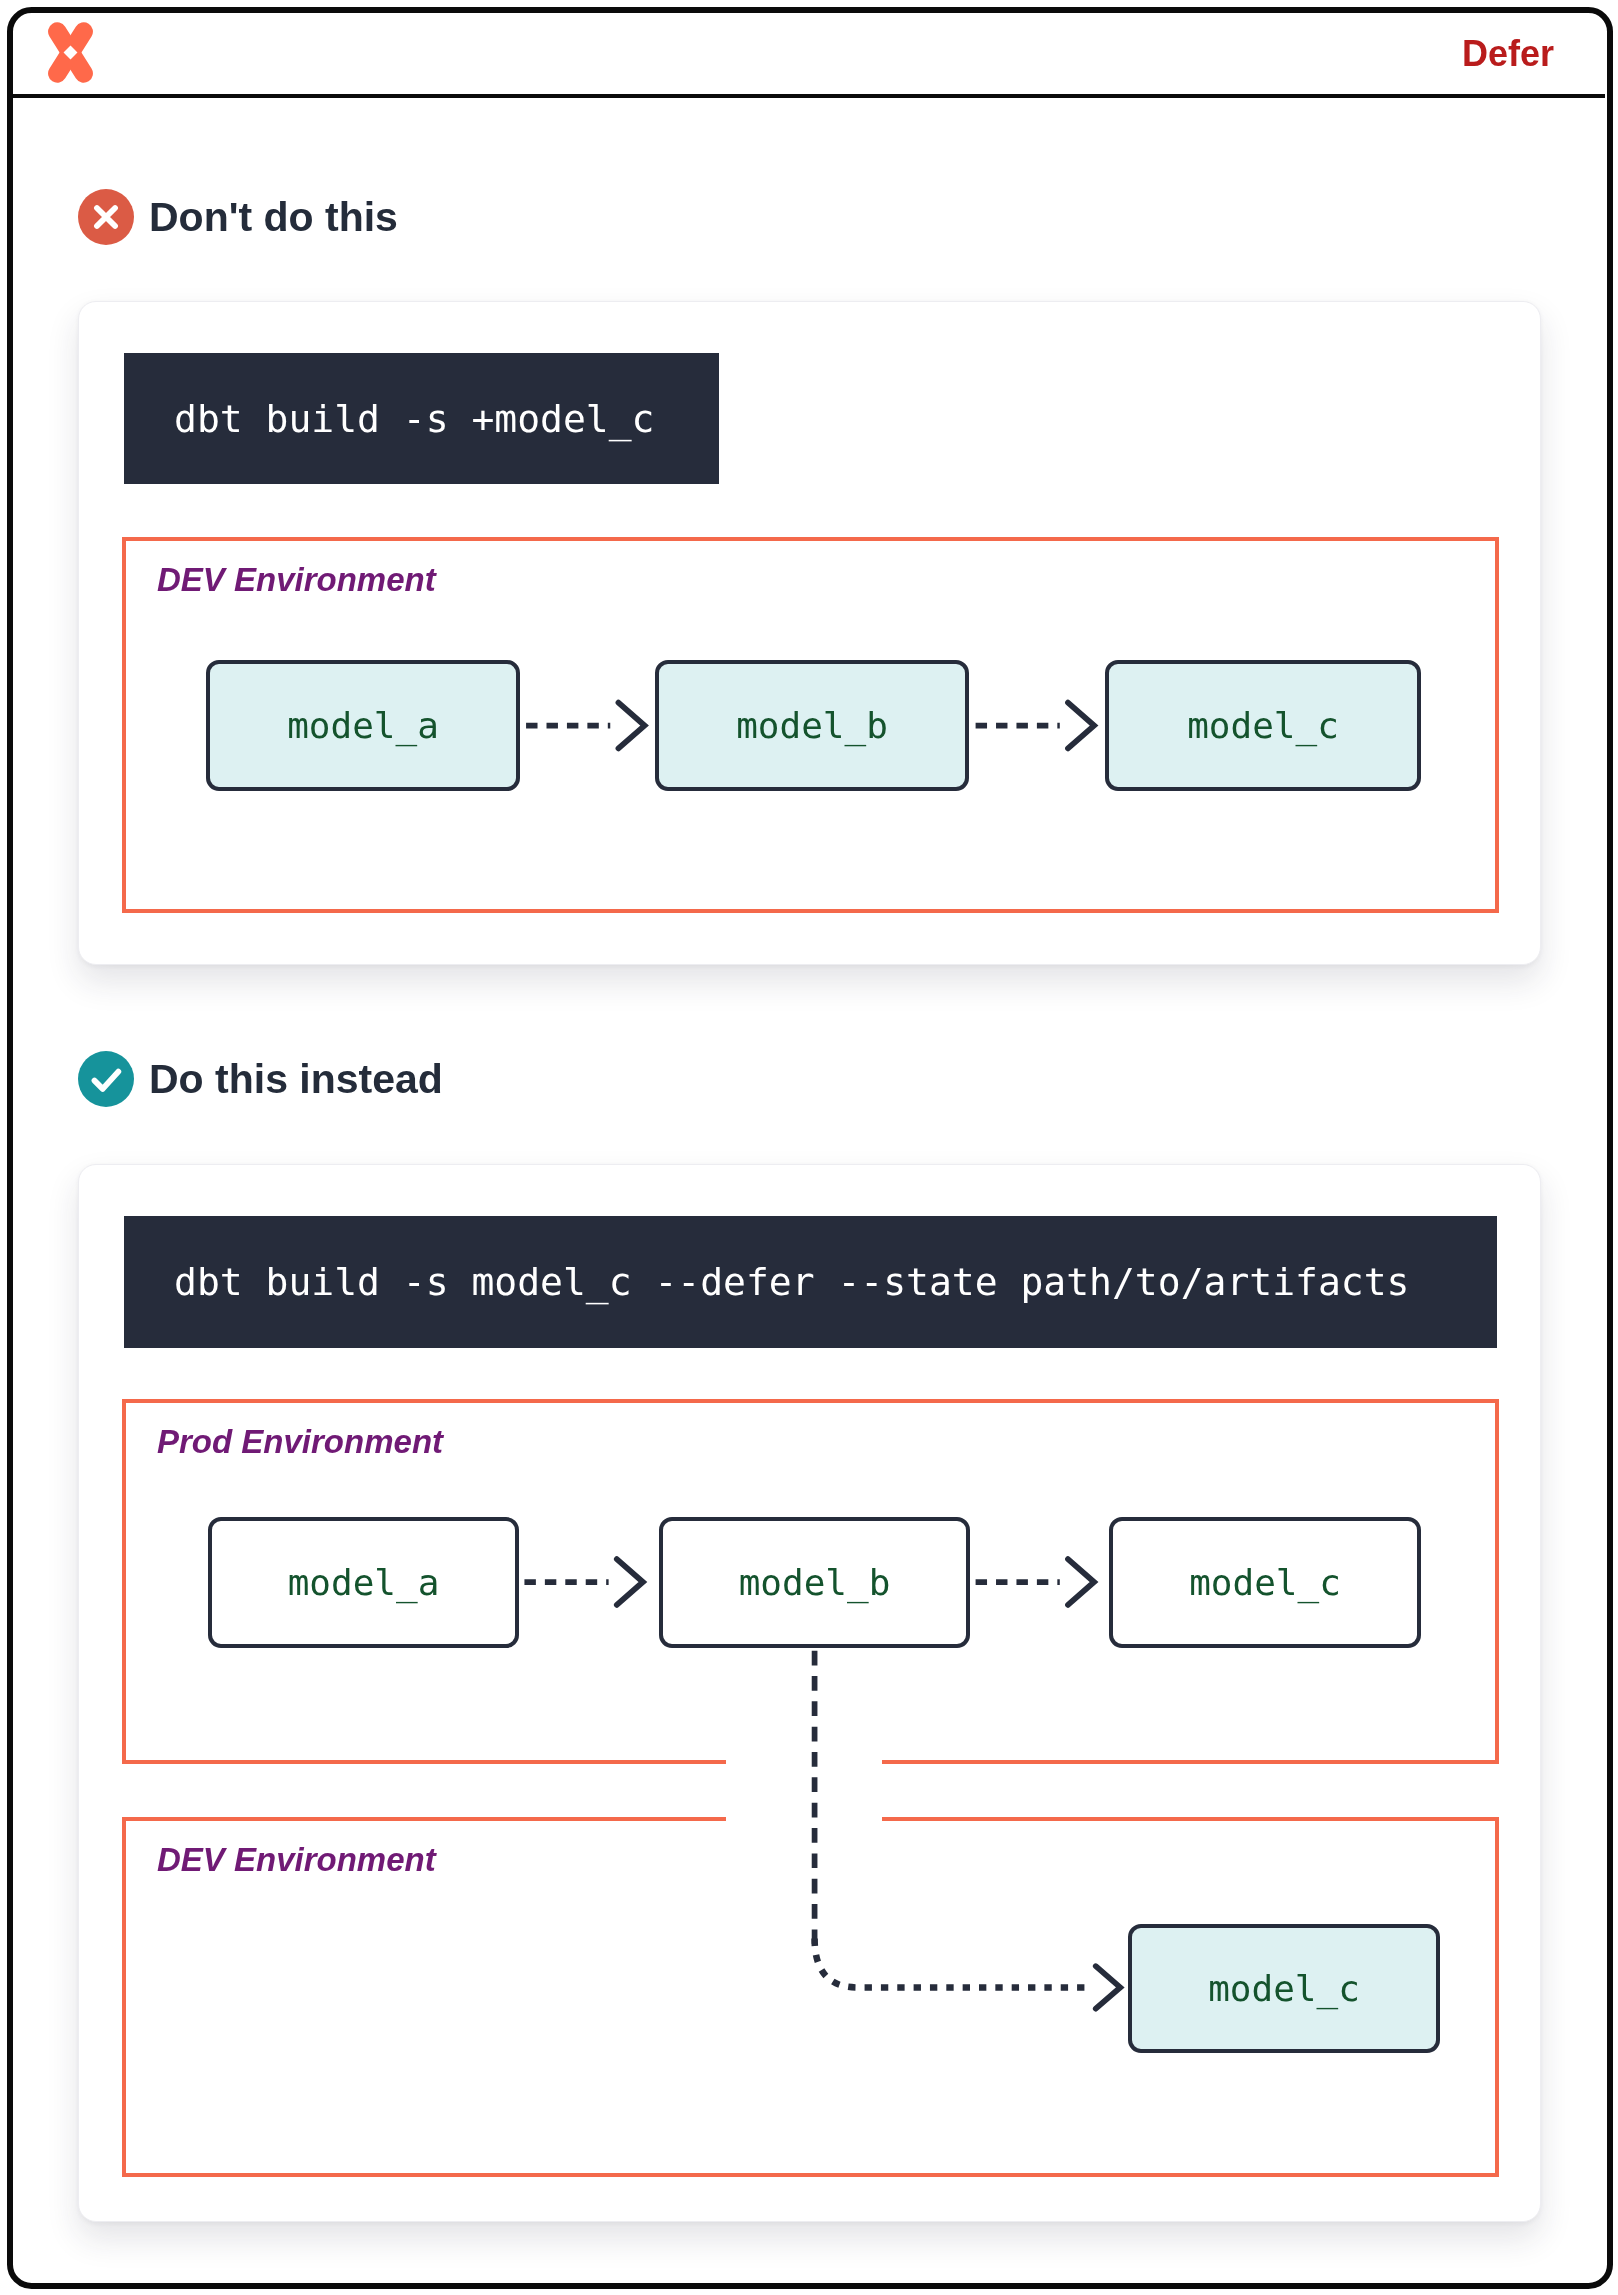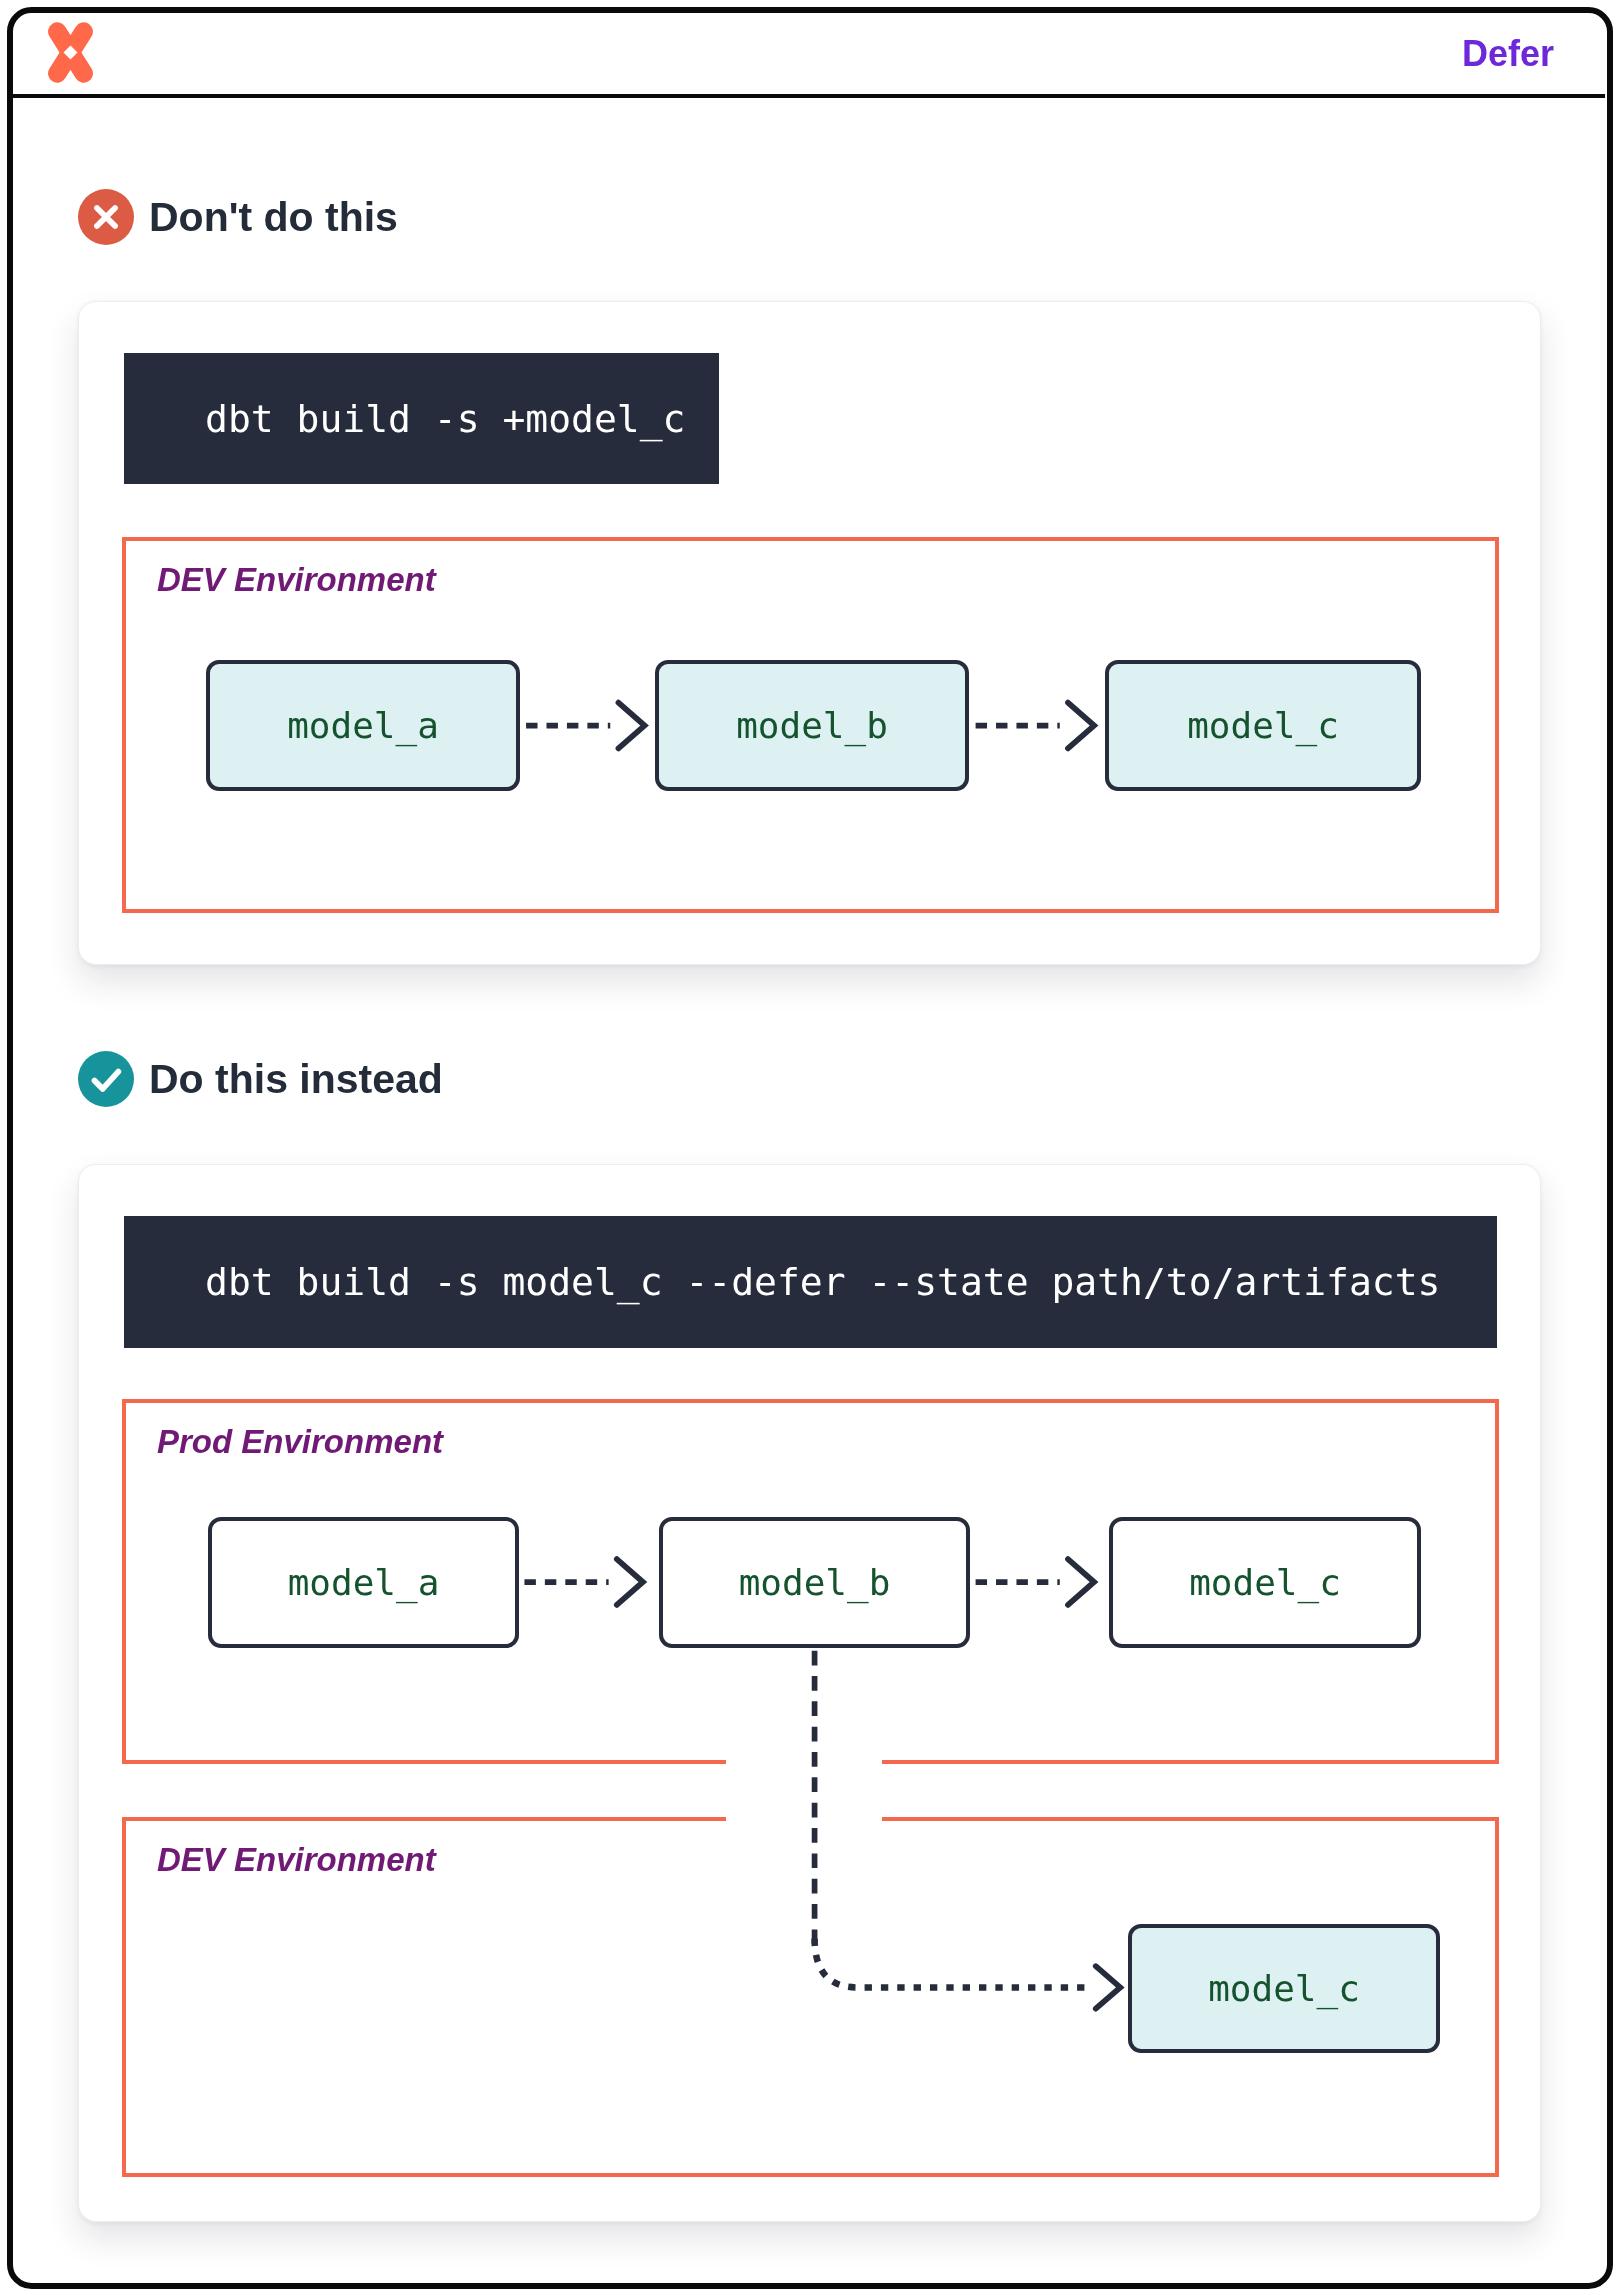--- a/index.html
+++ b/index.html
@@ -4,38 +4,38 @@
 <style>
   html,body{margin:0;padding:0;background:#fff;}
   body{width:1619px;height:2295px;position:relative;font-family:"Liberation Sans",sans-serif;overflow:hidden;}
 
   
   .frame{position:absolute;left:6.5px;top:6.5px;width:1606px;height:2282px;box-sizing:border-box;
          border:6.5px solid var(--frame,#0a0a0a);border-radius:24.5px;background:#fff;z-index:0;}
   .header{position:absolute;left:13px;top:13px;width:1592px;height:85px;box-sizing:border-box;
           border-bottom:4.1px solid var(--frame,#0a0a0a);display:flex;align-items:center;
           justify-content:space-between;padding:0 51px 0 24.5px;z-index:2;}
-  .header .title{font-size:36px;font-weight:700;color:#6d28d9;}
+  .header .title{font-size:36px;font-weight:700;color:#b91c1c;}
 
   
   .section-heading{position:absolute;display:flex;align-items:center;gap:15px;z-index:2;}
   .section-heading .badge{width:56px;height:56px;flex:0 0 56px;}
   .section-heading .label{font-size:41px;font-weight:800;color:var(--ink,#242c3a);letter-spacing:0px;}
 
   
   .card{position:absolute;left:78px;width:1463px;background:#fff;border:0.8px solid #ededf1;
         border-radius:18px;box-sizing:border-box;z-index:1;
         box-shadow:0 1.6px 4.1px rgba(30,30,60,.05),0 16.3px 33px rgba(30,30,60,.12);}
   .card-1{top:301px;height:664px;}
   .card-2{top:1164px;height:1058px;}
 
   
   .code{position:absolute;background:var(--code-bg,#262c3b);color:var(--code-text,#fff);
         font-family:"DejaVu Sans Mono",monospace;font-size:38px;display:flex;align-items:center;
-        padding-left:81px;box-sizing:border-box;}
+        padding-left:50px;box-sizing:border-box;}
   .code-1{left:45px;top:51px;width:595px;height:131px;}
   .code-2{left:45px;top:51px;width:1373px;height:132px;}
 
   
   .env{position:absolute;border:4.9px solid var(--env-border,#f4694b);box-sizing:border-box;background:transparent;}
   .env-label{position:absolute;left:31px;top:19.6px;font-size:33px;font-weight:700;font-style:italic;
              color:#701a75;white-space:nowrap;}
   .env-1{left:43px;top:235px;width:1377px;height:376px;}
   .env-prod{left:43px;top:234px;width:1377px;height:365px;}
   .env-dev2{left:43px;top:652px;width:1377px;height:360px;}

